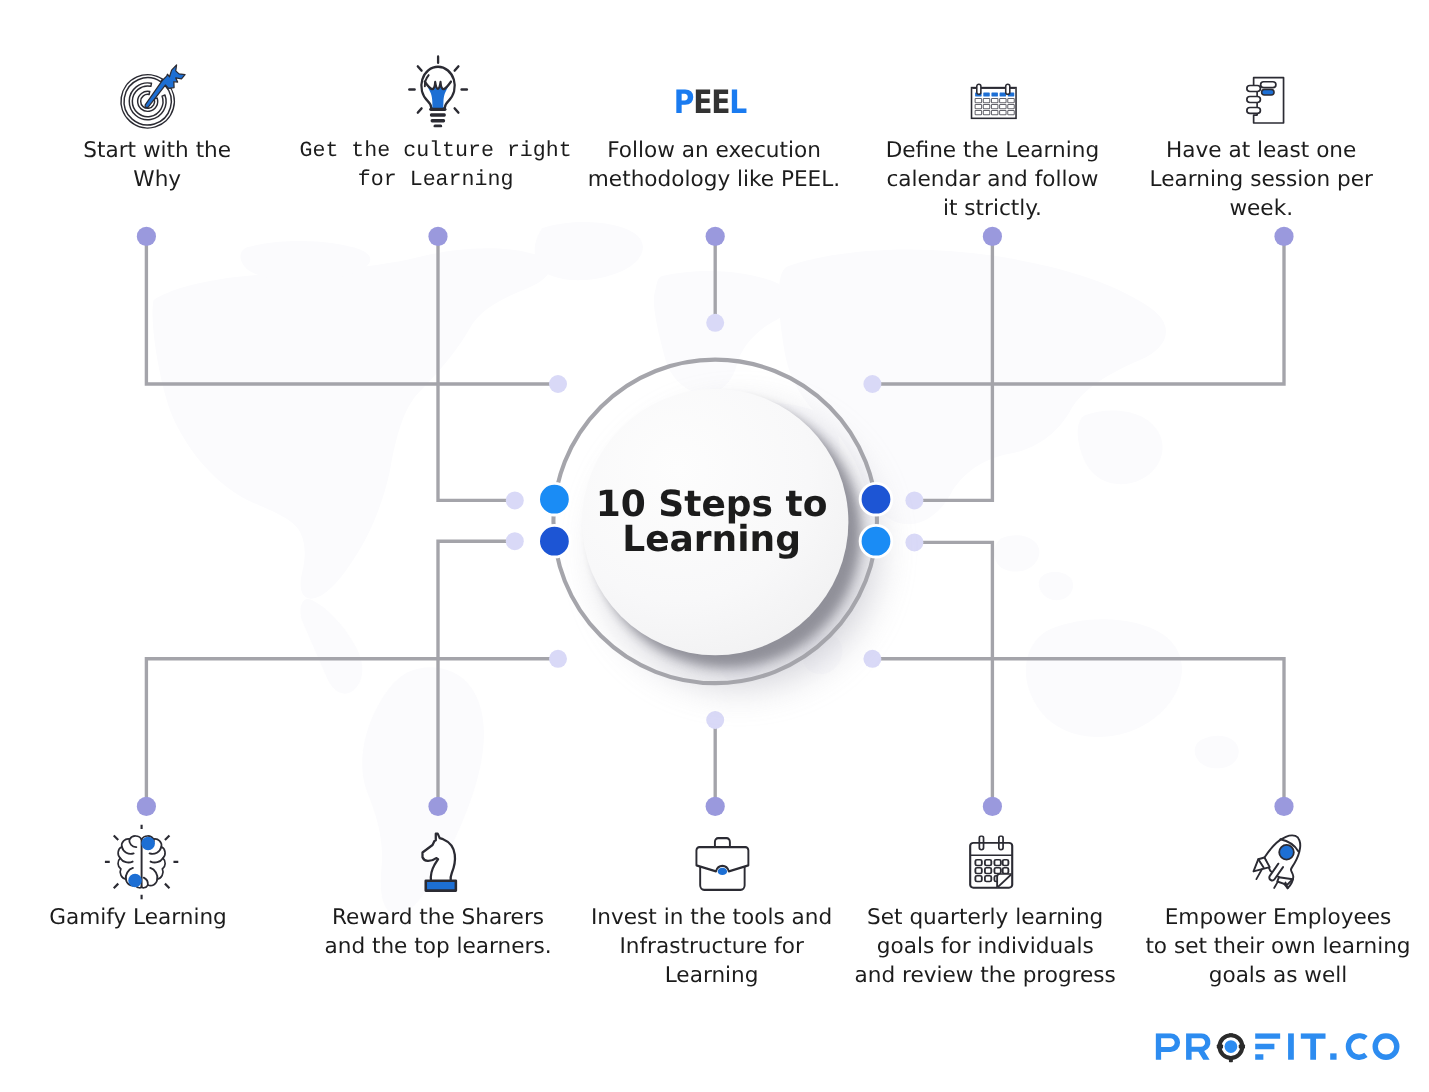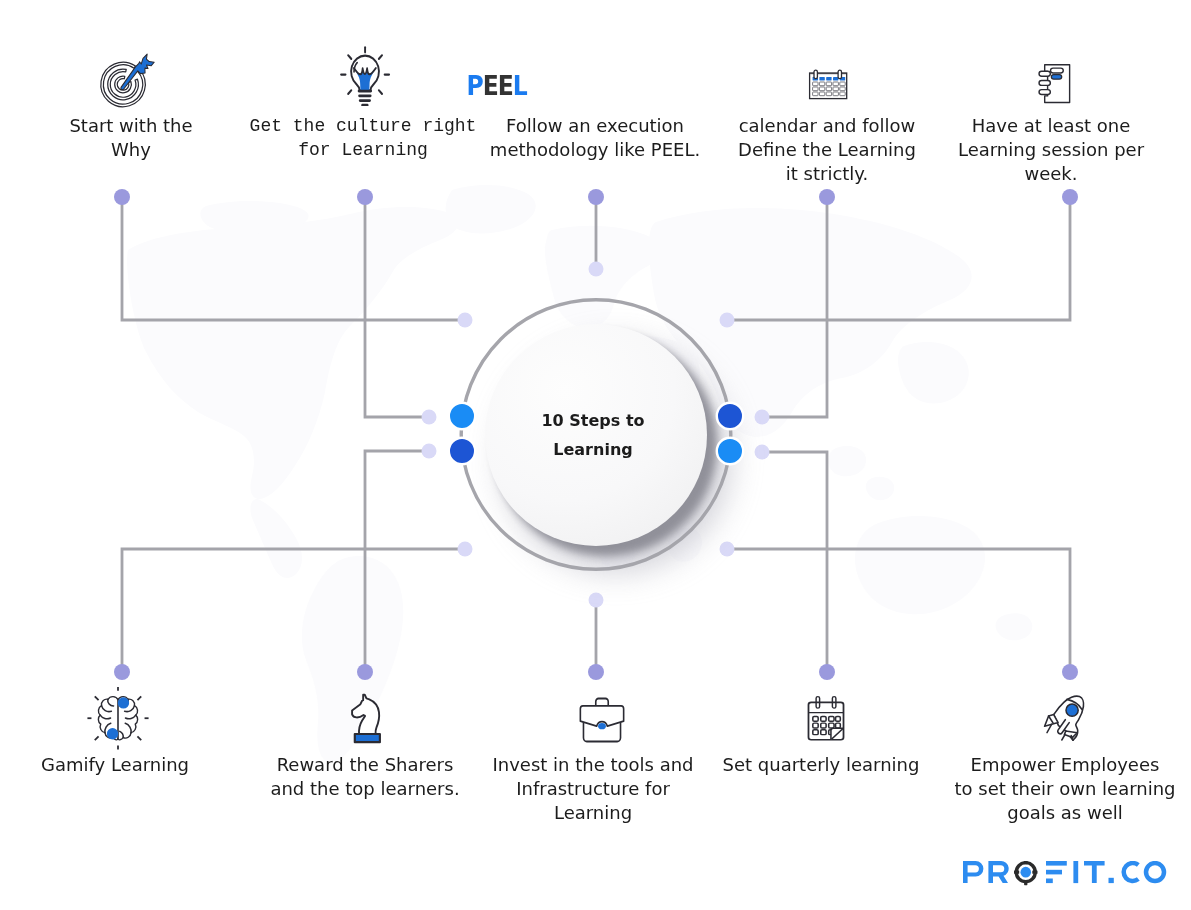--- a/index.html
+++ b/index.html
@@ -10,34 +10,34 @@
   }
   #stage{position:relative;width:1191px;height:910px;background:#fff;}
   #mapbg{position:absolute;left:0;top:0;width:1191px;height:910px;}
   #wires{position:absolute;left:0;top:0;width:1191px;height:910px;}
 
   #cols{position:absolute;left:0;top:0;width:1191px;height:910px;}
   .cap{position:absolute;width:300px;text-align:center;
        font-family:"DejaVu Sans",sans-serif;font-size:18px;line-height:24px;color:#1c1c1c;}
   .icon{position:absolute;width:260px;height:62px;display:flex;align-items:flex-end;justify-content:center;}
   .peel{position:absolute;width:260px;height:62px;
-        display:flex;align-items:flex-end;}
+        display:flex;align-items:flex-end;justify-content:center;}
   .peel > b{font-family:"DejaVu Sans",sans-serif;font-size:27px;font-weight:bold;
         letter-spacing:-1.2px;display:inline-block;transform:scaleX(0.87);transform-origin:center bottom;
         line-height:26px;white-space:nowrap;position:relative;top:-7px;}
 
   #ring{position:absolute;left:0;top:0;width:1191px;height:910px;}
   #hubshadow{position:absolute;left:494px;top:333px;width:223px;height:223px;border-radius:50%;
     background:#8d8d96;filter:blur(4.5px);opacity:0.95;}
   #hubshadow2{position:absolute;left:502px;top:343px;width:228px;height:228px;border-radius:50%;
     background:#b5b5c0;filter:blur(16px);opacity:0.65;}
   #center{position:absolute;left:485px;top:324px;width:222px;height:222px;border-radius:50%;
     background:radial-gradient(circle at 36% 30%, #fdfdfd 0%, #f8f8f9 52%, #ededee 100%);
     display:flex;align-items:center;justify-content:center;}
-  #center-title{font-family:"DejaVu Sans",sans-serif;font-size:16px;font-weight:bold;line-height:29px;color:#1c1c1c;text-align:center;position:relative;left:-3px;}
+  #center-title{font-family:"DejaVu Sans",sans-serif;font-size:30px;font-weight:bold;line-height:29px;color:#1c1c1c;text-align:center;position:relative;left:-3px;}
   #hubdots{position:absolute;left:0;top:0;width:1191px;height:910px;}
 
   #logo{position:absolute;left:963px;top:861px;}
 </style>
 </head>
 <body>
 
 <div id="stage">
 
   <svg id="mapbg" viewBox="0 0 1191 910" aria-hidden="true">
@@ -242,22 +242,22 @@
     <rect x="27.0" y="23.0" width="5.4" height="3.7" rx="0.6"></rect>
     <rect x="33.8" y="23.0" width="5.4" height="3.7" rx="0.6"></rect>
   </g>
   <g stroke="#2b2b33" stroke-width="1.3" fill="#ffffff">
     <rect x="8.0" y="1.2" width="3.4" height="8.4" rx="1.7"></rect>
     <rect x="32.1" y="1.2" width="3.4" height="8.4" rx="1.7"></rect>
   </g>
 </svg>
       </div>
       <div class="cap" style="left: 677px; top: 114.4px;">
+        <div>Define the Learning</div>
         <div>calendar and follow</div>
-        <div>Define the Learning</div>
         <div>it strictly.</div>
       </div>
       <div class="icon" style="left: 928px; top: 45px;">
         <svg width="46" height="47" viewBox="0 0 46 47" fill="none" stroke="#2b2b33" stroke-width="1.55" stroke-linejoin="round">
           <g transform="translate(-1.5 -1.2) scale(0.91 0.88) translate(1.5 1.2)">
   <path d="M10.8 5.5 L38.2 5.5 L38.2 48.5 L10.8 48.5 L10.8 41.0 L14.0 41.0 L14.0 13.2 L10.8 13.2 Z" fill="#ffffff"></path>
   <rect x="17.2" y="9.4" width="14.0" height="5.6" rx="2.8" fill="#ffffff"></rect>
   <rect x="18.1" y="16.7" width="11.4" height="5.2" rx="2.6" fill="#1d6fd4" stroke="#2b2b33" stroke-width="1.4"></rect>
   <rect x="4.6" y="13.0" width="12.4" height="5.6" rx="2.8" fill="#ffffff"></rect>
   <rect x="4.6" y="23.4" width="12.4" height="5.6" rx="2.8" fill="#ffffff"></rect>
@@ -355,20 +355,22 @@
     <rect x="18.9" y="38.0" width="5.2" height="5.2" rx="1.3"></rect>
     <rect x="26.6" y="38.0" width="5.2" height="5.2" rx="1.3"></rect>
   </g>
   <path d="M40.6 36.4 L31.2 36.4 a2.4 2.4 0 0 0 -2.4 2.4 L28.8 48.6" fill="#fff" stroke-width="1.5" stroke-linejoin="round"></path>
   <path d="M40.3 36.8 L29.3 48.3" stroke-width="1.5"></path>
 </g>
         </svg>
       </div>
       <div class="cap" style="left: 671px; top: 753px;">
         <div>Set quarterly learning</div>
+        <div>goals for individuals</div>
+        <div>and review the progress</div>
       </div>
       <div class="icon" style="left: 934px; top: 683px;">
         <svg width="50" height="52" viewBox="0 0 50 52" fill="none" stroke="#2b2b33" stroke-width="1.6" stroke-linejoin="round" stroke-linecap="round">
   <path d="M40.5 3.6 C43.6 4.7 45.0 9.0 44.4 13.6 C43.8 18.3 41.8 23.0 39.5 26.8
            C38.2 28.9 37.0 30.4 36.8 31.6 C36.6 32.9 38.5 35.0 38.7 37.2
            C39.0 40.6 36.5 45.0 34.0 47.2
            L26.8 38.0 L19.5 32.6 L14.7 21.6
            C17.2 17.7 21.0 12.8 24.8 9.3 C29.2 5.2 35.8 2.0 40.5 3.6 Z" fill="#fff"></path>
   <path d="M28.0 6.4 C33.6 7.6 39.5 10.6 42.9 16.4"></path>
   <circle cx="33.1" cy="17.2" r="6.1" fill="#1d6fd4" stroke="#2b2b33" stroke-width="1.5"></circle>

